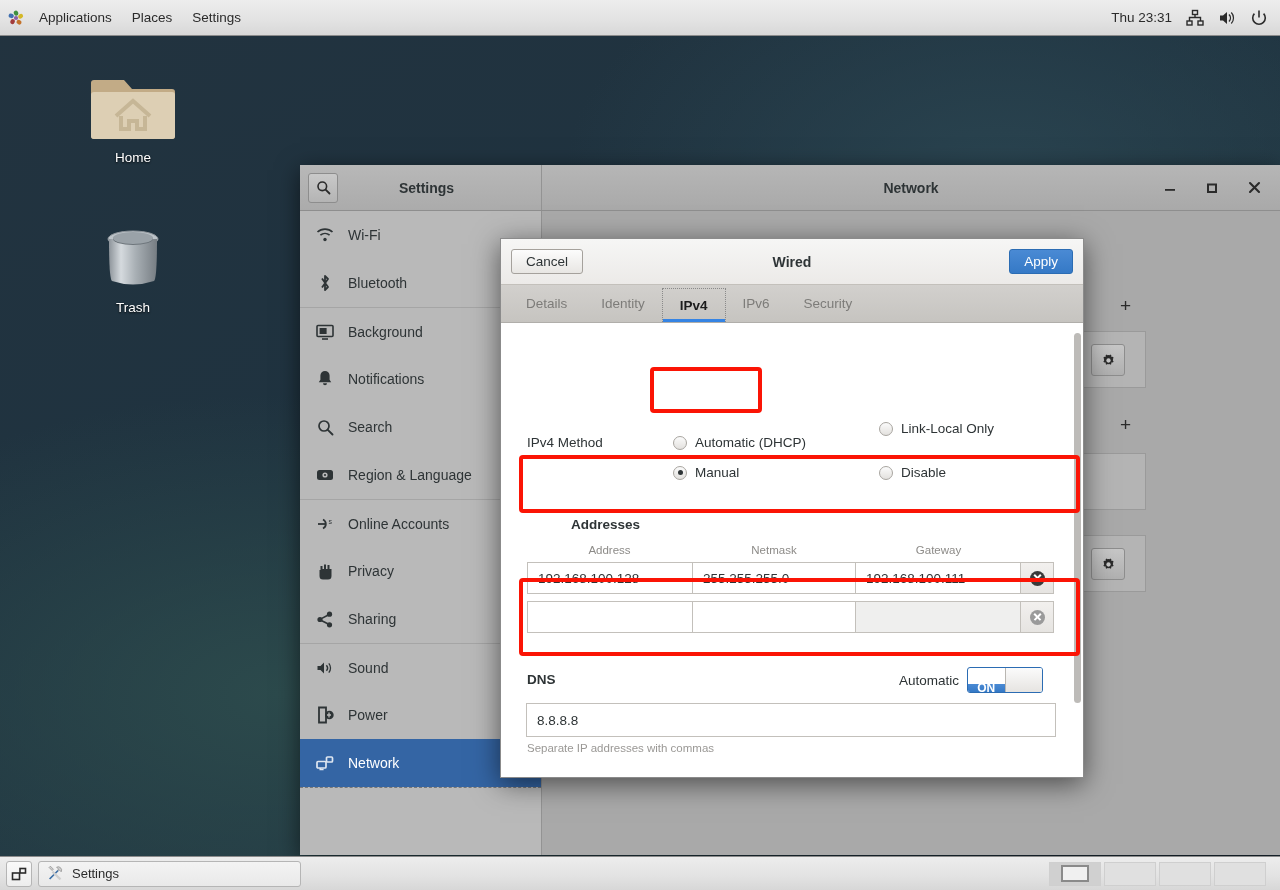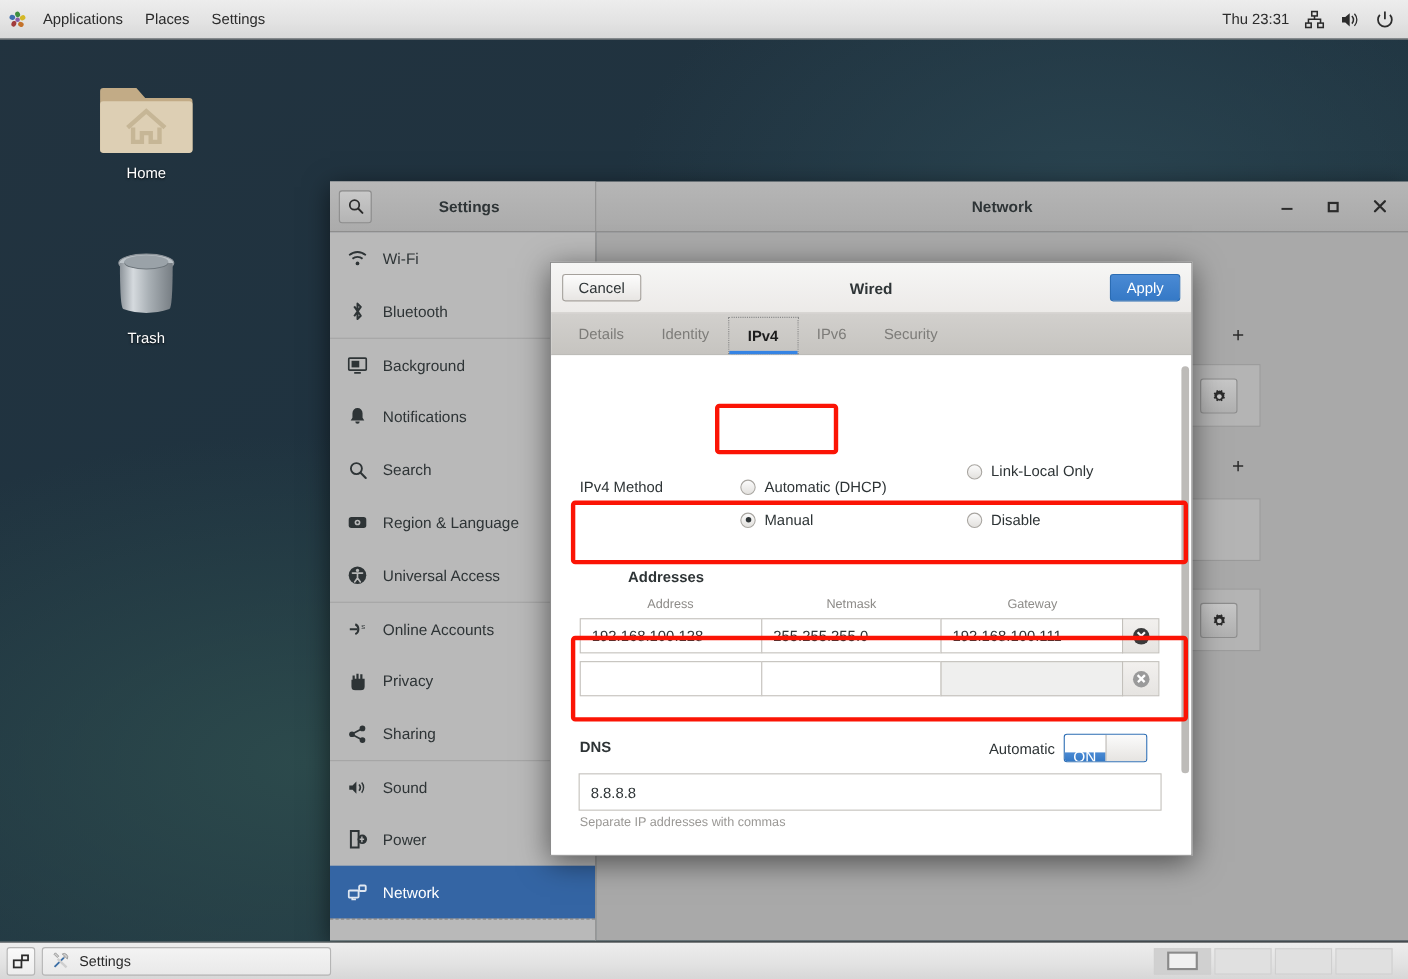--- a/index.html
+++ b/index.html
@@ -186,21 +186,21 @@
   .xcircle.grey { background: #9a9a9a; }
   .xcircle::before, .xcircle::after {
     content: ""; position: absolute; left: 3px; top: 6.8px; width: 9px; height: 1.6px; background: #fff;
   }
   .xcircle::before { transform: rotate(45deg); }
   .xcircle::after { transform: rotate(-45deg); }
 
   .switch { display: inline-flex; width: 76px; height: 26px; border: 1px solid #2b6cb3; border-radius: 3px; overflow: hidden; }
   .switch .on {
     flex: 1; background: linear-gradient(#4a8ad4, #3579c6); color: #fff;
-    display: flex; align-items: center; justify-content: center; font-size: 14px; font-weight: normal; margin-top: 16px;
+    display: flex; align-items: center; justify-content: center; font-size: 12px; font-weight: bold; margin-top: 16px;
   }
   .switch .knob { flex: 1; background: linear-gradient(#fbfbfb, #e6e4e1); border-left: 1px solid #b9b6b1; }
 
   .hint { font-size: 11.5px; color: #9a9895; }
 
   .vscroll {
     position: absolute; right: 2px; top: 10px; width: 7px; height: 420px;
   }
   .vscroll .thumb { width: 7px; height: 370px; background: #bdbbb8; border-radius: 4px; }
 
@@ -401,30 +401,20 @@
         <span class="ico">
           <svg width="18" height="14" viewBox="0 0 18 14">
             <rect x="1" y="2" width="16" height="10" rx="2.5" fill="#2e3436"></rect>
             <circle cx="9" cy="7" r="2.6" fill="#b9b9b9"></circle>
             <circle cx="9" cy="7" r="1.1" fill="#2e3436"></circle>
           </svg>
         </span>
         <span>Region &amp; Language</span>
       </div>
 
-      <div class="side-item">
-        <span class="ico">
-          <svg width="18" height="18" viewBox="0 0 18 18">
-            <circle cx="9" cy="9" r="8" fill="#2e3436"></circle>
-            <circle cx="9" cy="4.6" r="1.5" fill="#b9b9b9"></circle>
-            <path d="M4.4 7 h9.2 M9 7.4 v4 M9 11.4 L6.4 15 M9 11.4 L11.6 15" stroke="#b9b9b9" stroke-width="1.5" fill="none" stroke-linecap="round"></path>
-          </svg>
-        </span>
-        <span>Universal Access</span>
-      </div>
 
       <div class="side-item sep-top">
         <span class="ico">
           <svg width="18" height="16" viewBox="0 0 18 16">
             <path d="M2 8 h7" stroke="#2e3436" stroke-width="1.8"></path>
             <path d="M7 3.5 a5 5 0 0 1 0 9" fill="none" stroke="#2e3436" stroke-width="1.8"></path>
             <text x="12.4" y="7.6" font-size="7" fill="#2e3436" font-family="Liberation Sans">s</text>
           </svg>
         </span>
         <span>Online Accounts</span>

